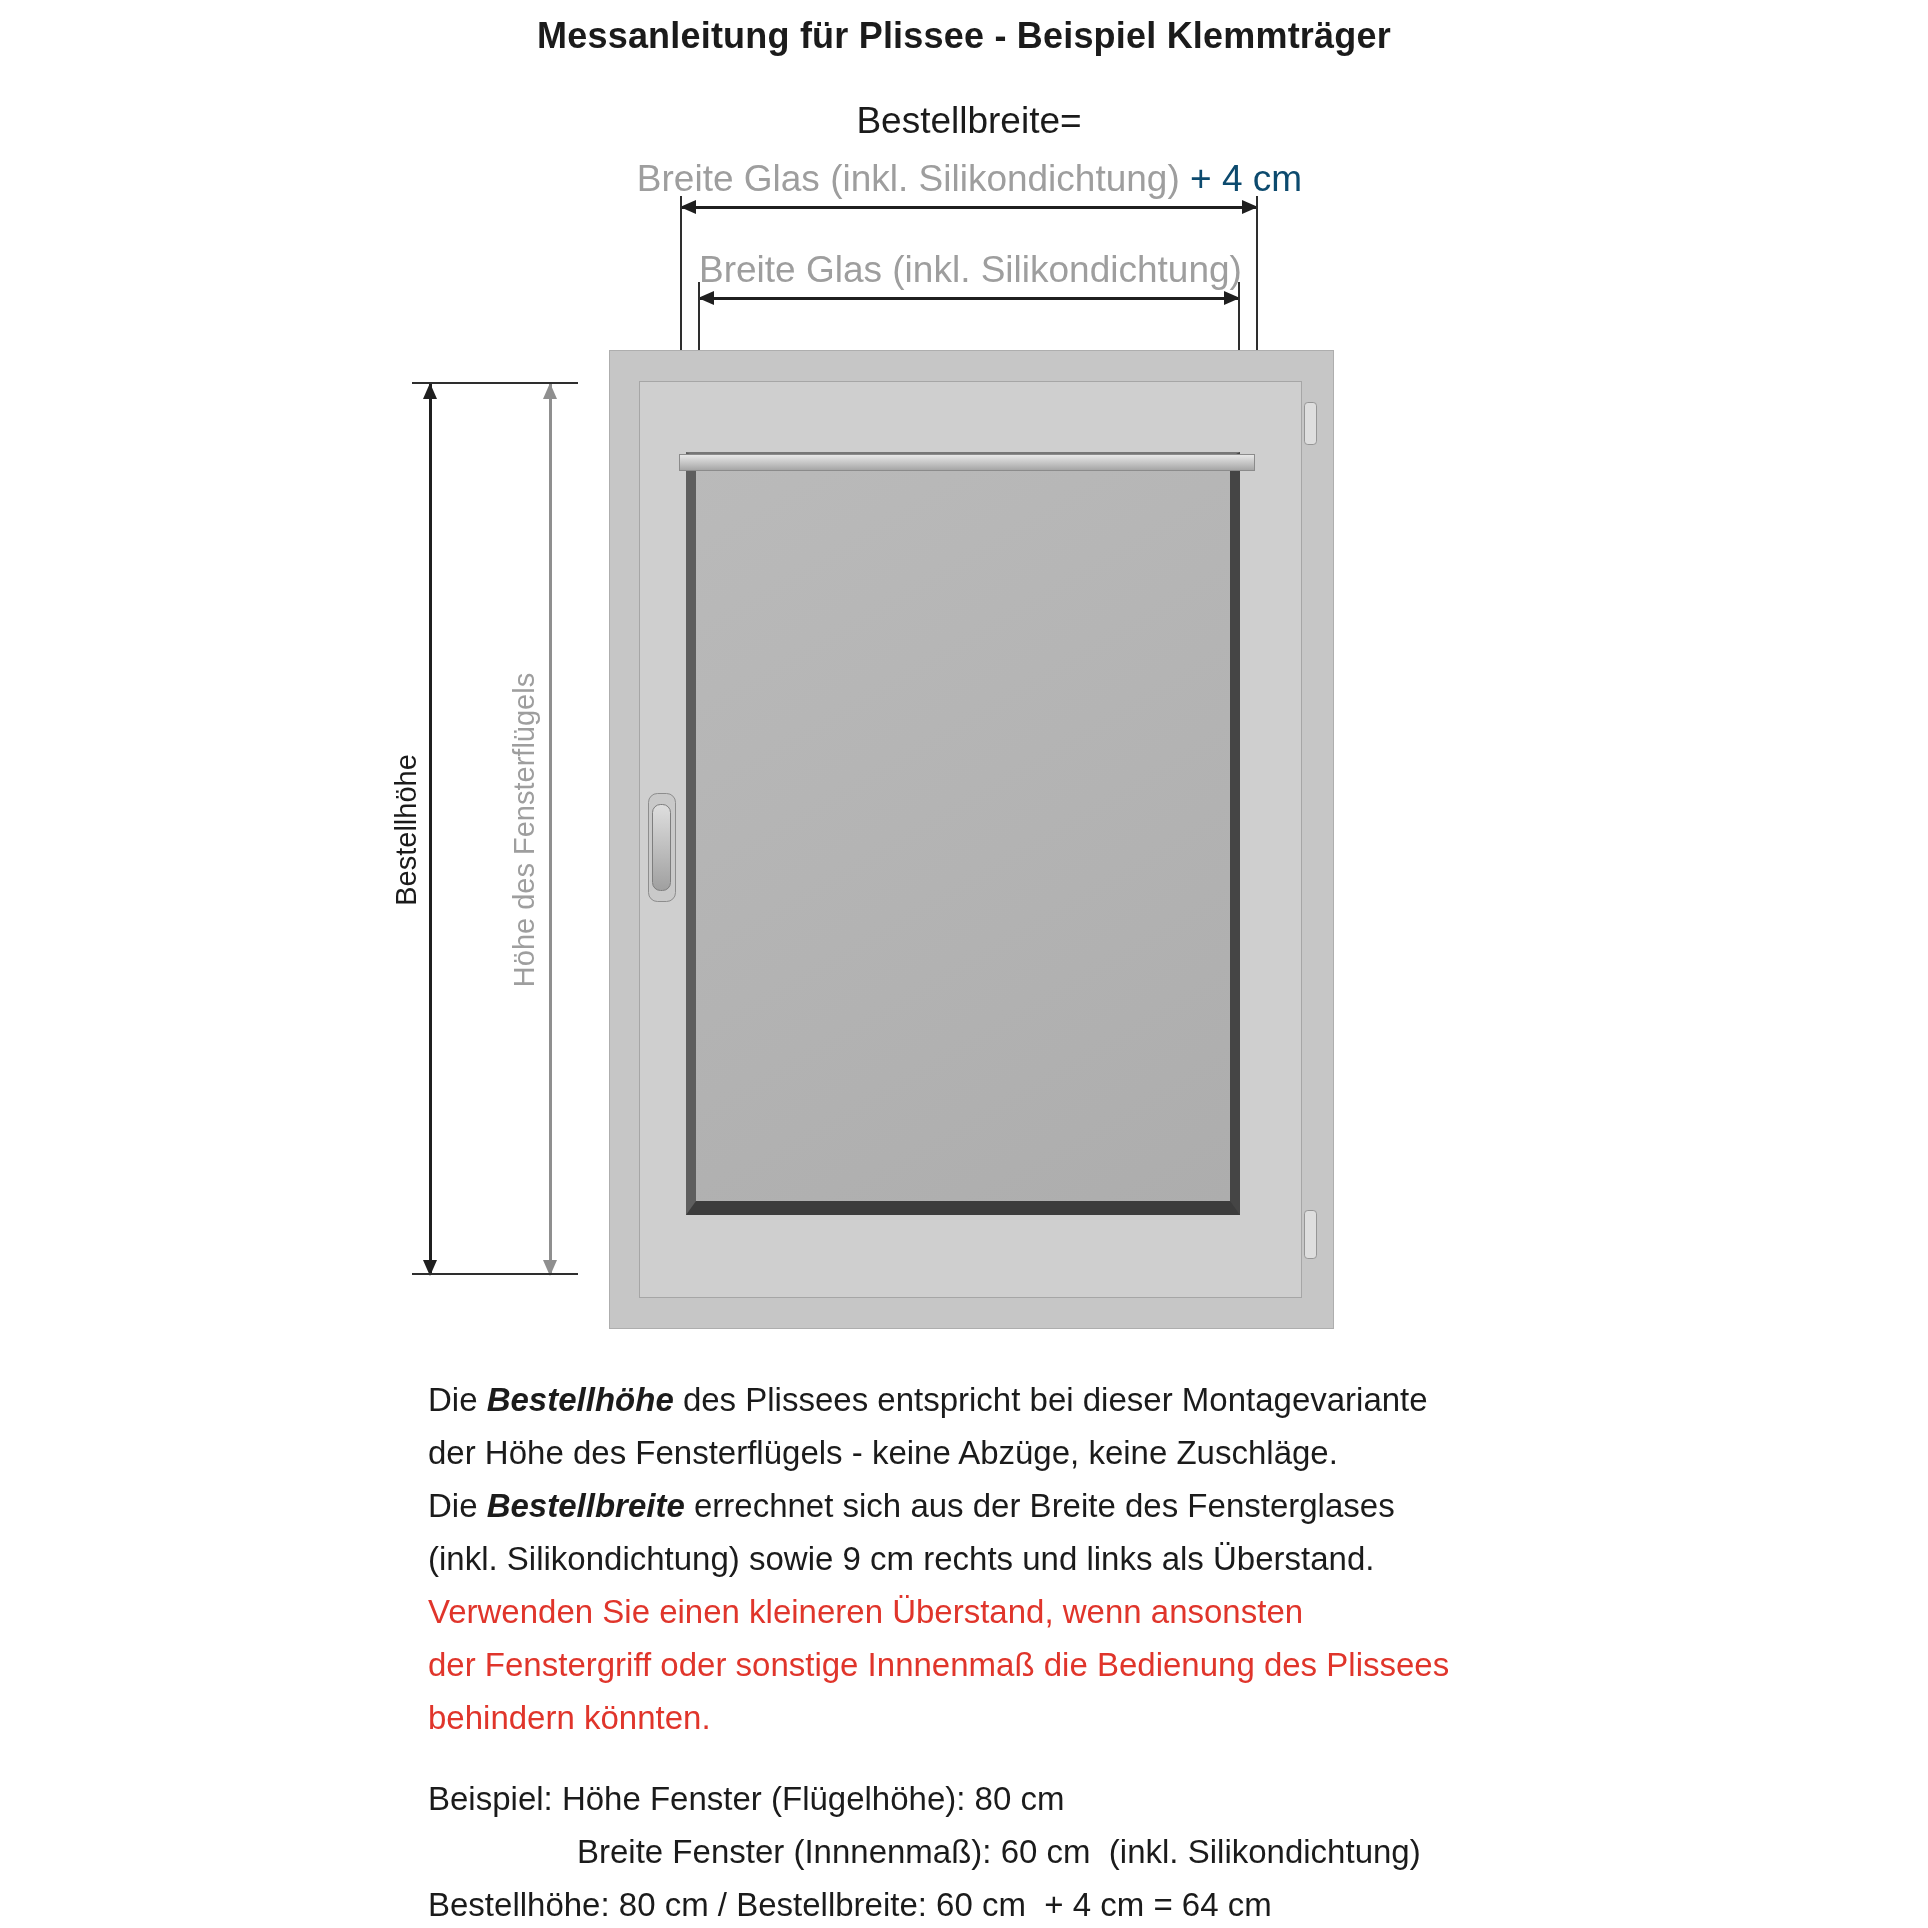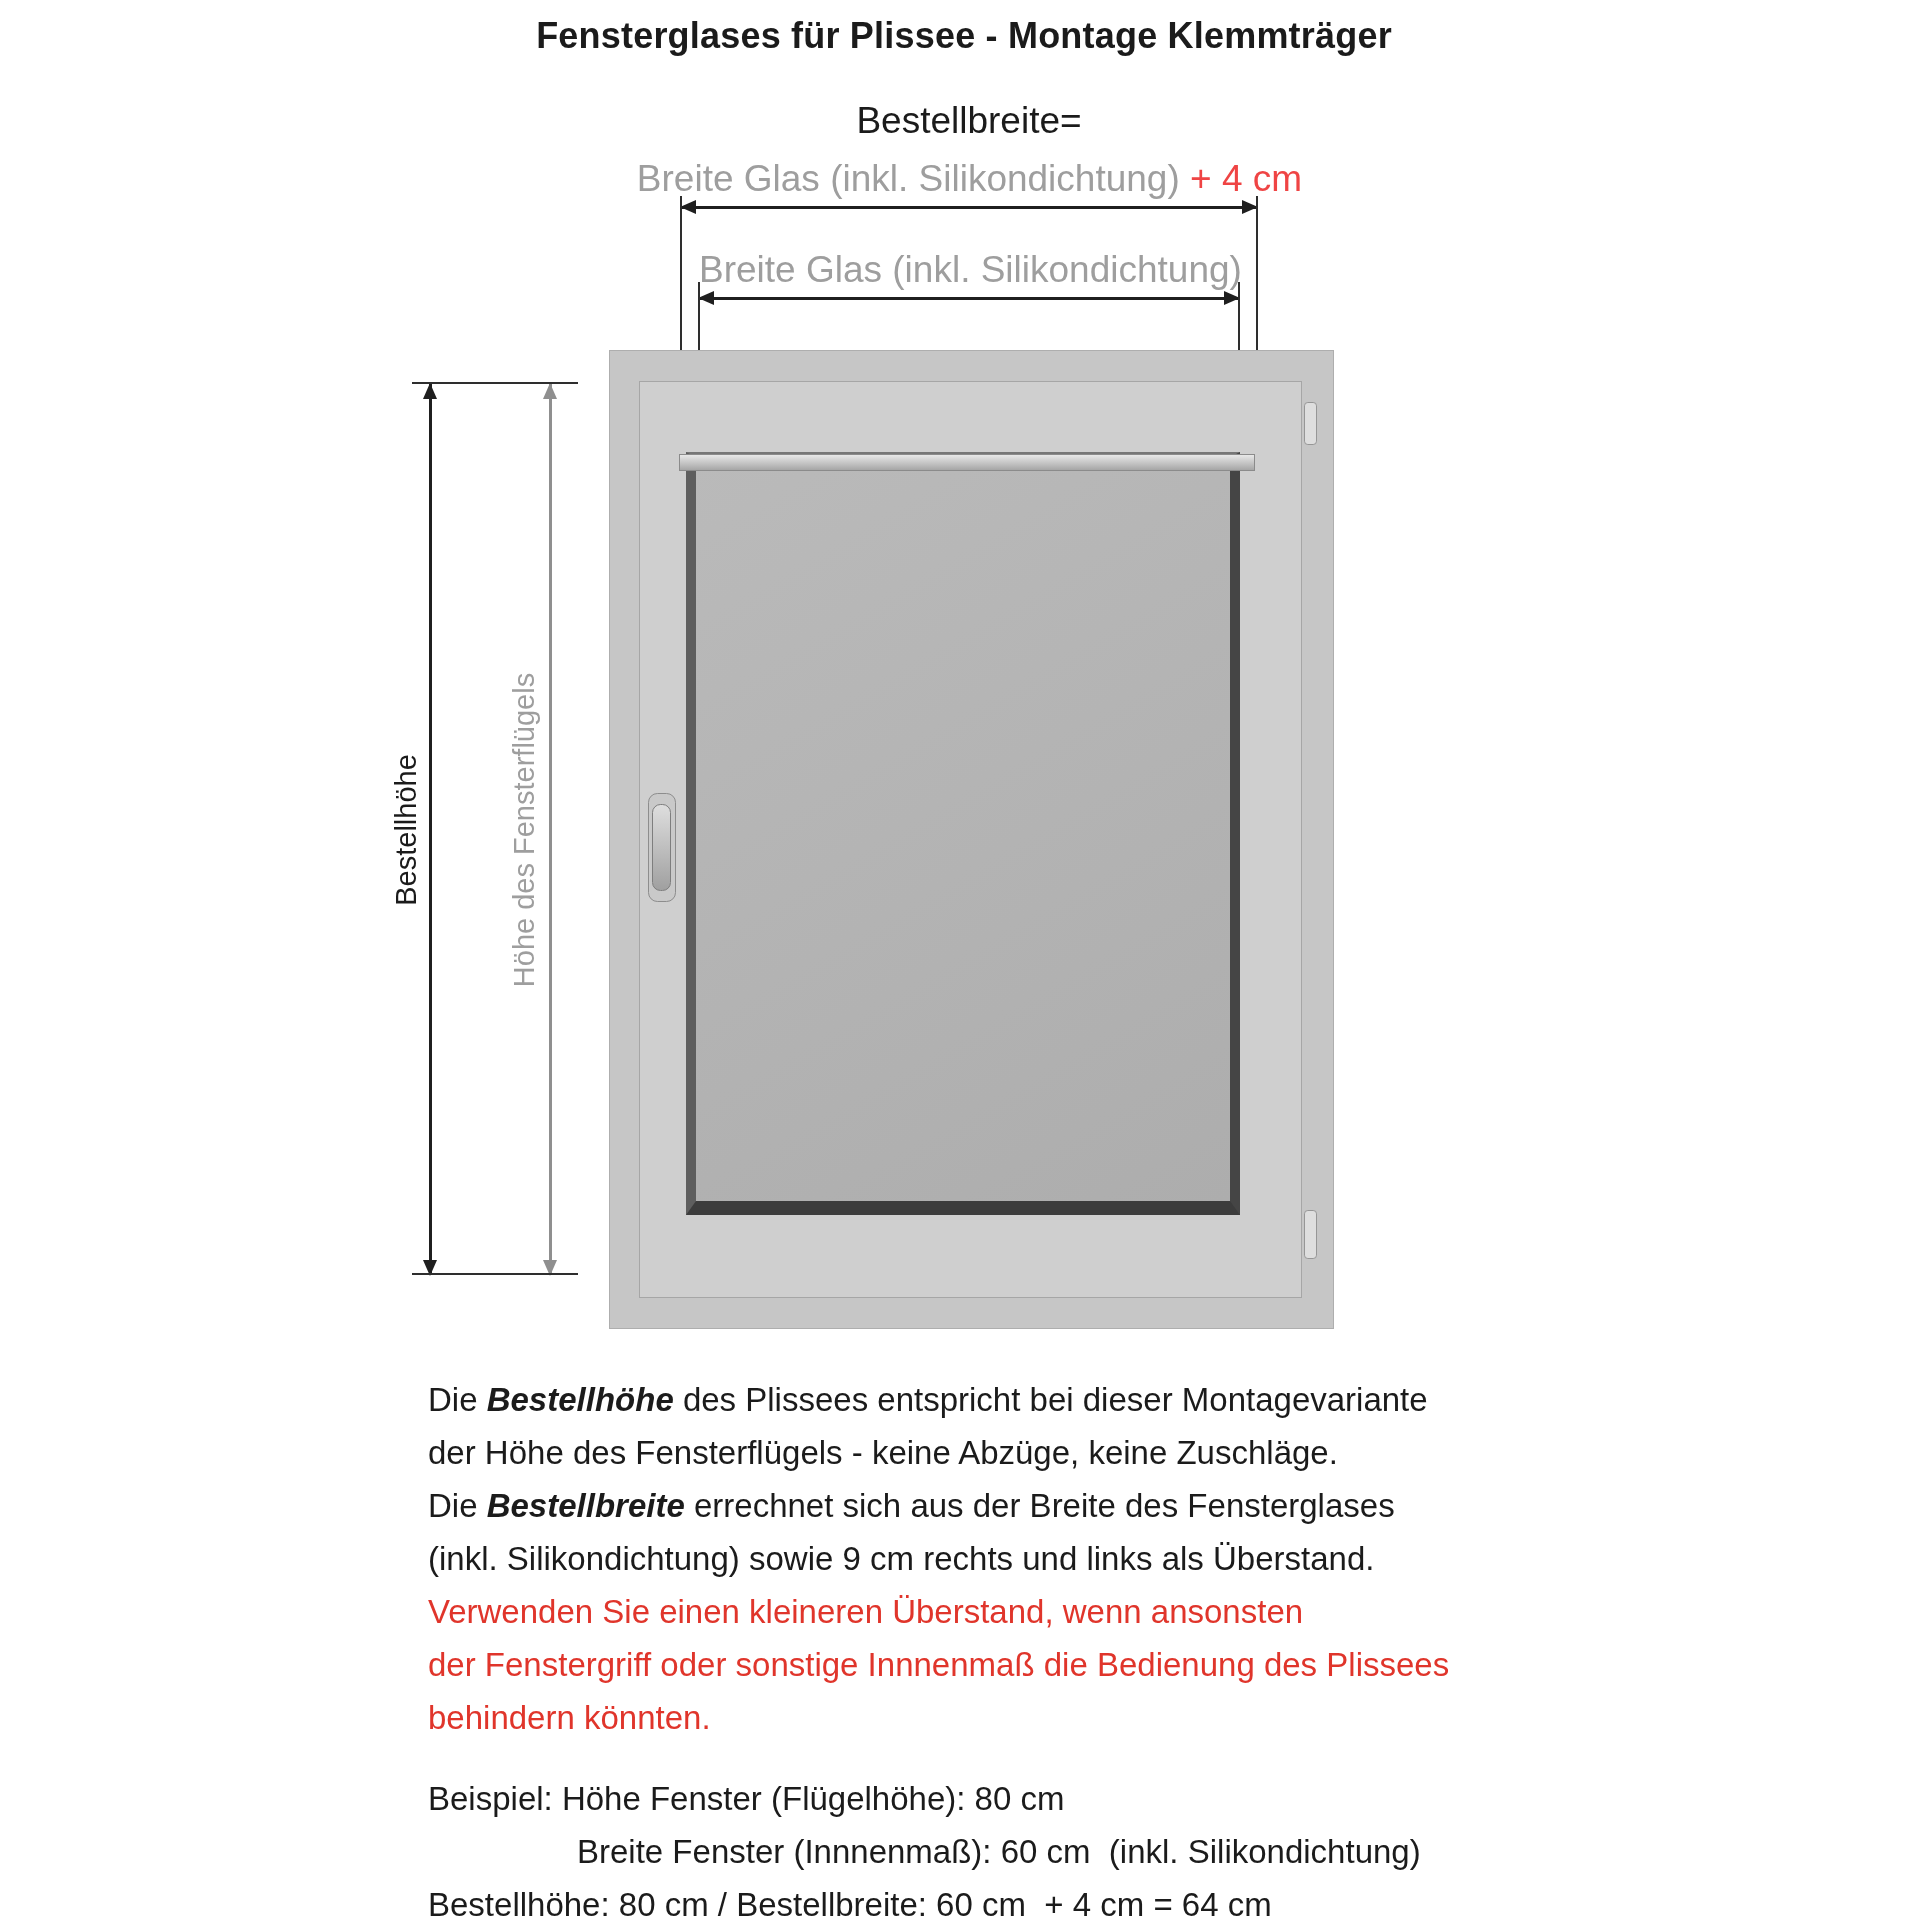--- a/index.html
+++ b/index.html
@@ -9,21 +9,21 @@
   }
   .abs { position:absolute; }
 
   .title {
     top:15px; left:0; width:100%; text-align:center;
     font-size:36px; font-weight:600; letter-spacing:0.2px;
   }
 
   .dim-label { font-size:37px; text-align:center; white-space:nowrap; }
   .gray-t { color:#9e9e9e; }
-  .red-t  { color:#ef4444; }
+  .red-t  { color:#0c4a6e; }
 
   
   .h-arrow { height:2.8px; background:currentColor; color:#1f1f1f; }
   .h-arrow::before, .h-arrow::after {
     content:""; position:absolute; top:50%; transform:translateY(-50%);
     border-top:7.5px solid transparent; border-bottom:7.5px solid transparent;
   }
   .h-arrow::before { left:-0.9px;  border-right:16px solid currentColor; }
   .h-arrow::after  { right:-0.9px; border-left:16px solid currentColor; }
 
@@ -61,21 +61,21 @@
   .em { font-weight:700; font-style:italic; }
   .warn { color:#e0352b; }
   .example { margin-top:28px; }
   .indent { padding-left:149px; }
 </style>
 </head>
 <body>
 
 <div id="canvas">
 
-  <div class="abs title">Fensterglases für Plissee - Montage Klemmträger</div>
+  <div class="abs title">Messanleitung für Plissee - Beispiel Klemmträger</div>
 
   <div class="abs dim-label" style="left:681px; top:100px; width:576px;">Bestellbreite=</div>
 
   <div class="abs dim-label" style="left:540px; top:158px; width:859px;">
     <span class="gray-t">Breite Glas (inkl. Silikondichtung) </span><span class="red-t">+ 4 cm</span>
   </div>
 
   <div class="abs h-arrow" style="left:681px; top:206px; width:576px;"></div>
 
   <div class="abs dim-label gray-t" style="left:699px; top:249px; width:540px;">Breite Glas (inkl. Silikondichtung)</div>

